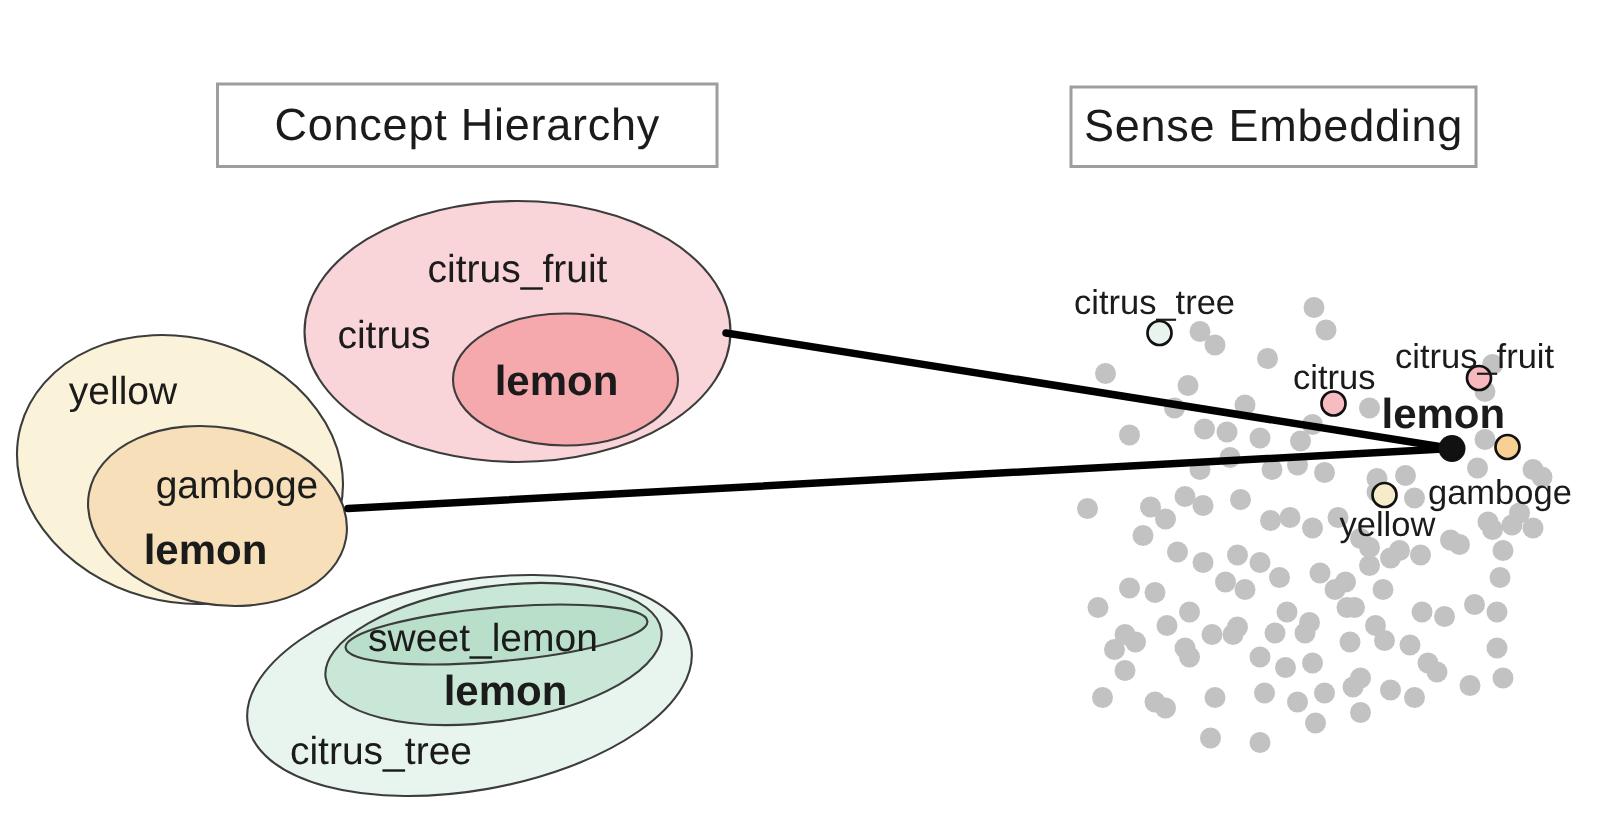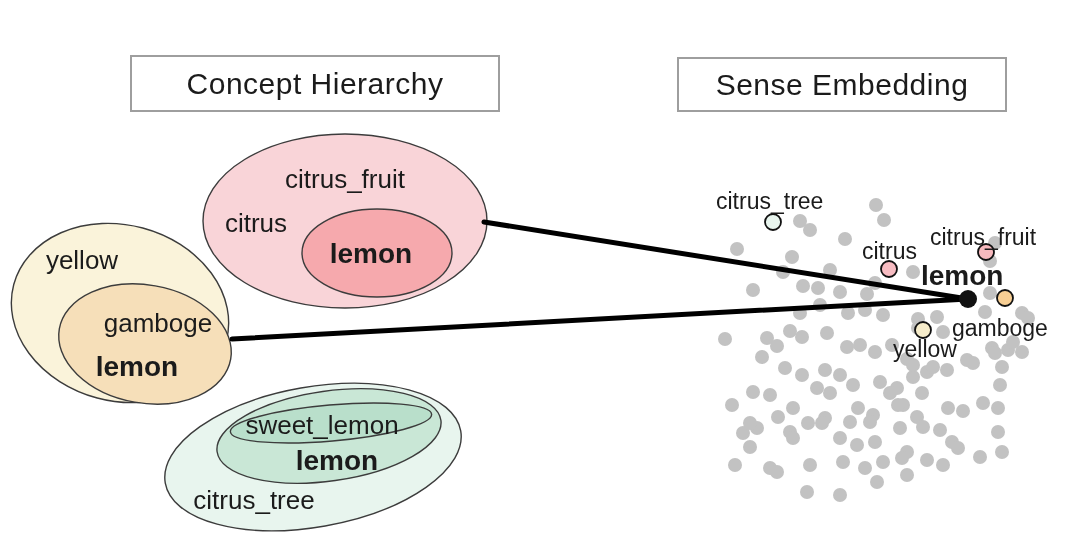--- a/index.html
+++ b/index.html
@@ -14,22 +14,22 @@
     position:absolute;
     box-sizing:border-box;
     border:2px solid #9e9e9e;
     display:flex;align-items:center;justify-content:center;
     font-size:30px;
     letter-spacing:0.5px;
     color:#1b1b1b;
     background:#ffffff;
     z-index:3;
   }
-  .title-box.left{left:130px;top:55px;width:370px;height:57px;}
-  .title-box.right{left:677px;top:57px;width:330px;height:55px;}
+  .title-box.left{left:144px;top:55px;width:335px;height:57px;}
+  .title-box.right{left:713px;top:57px;width:272px;height:55px;}
   #figure-svg{position:absolute;left:0;top:0;z-index:1;}
   text{font-family:"Liberation Sans", sans-serif;}
 </style>
 </head>
 <body>
 
 <div class="stage">
   <div class="title-box left">Concept Hierarchy</div>
   <div class="title-box right">Sense Embedding</div>
   <svg id="figure-svg" width="1079" height="545" viewBox="0 0 1079 545">

